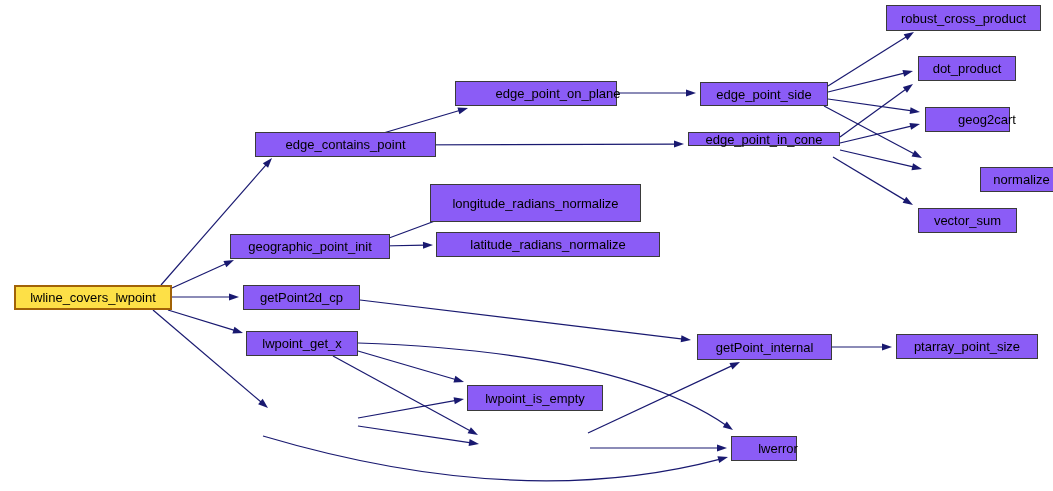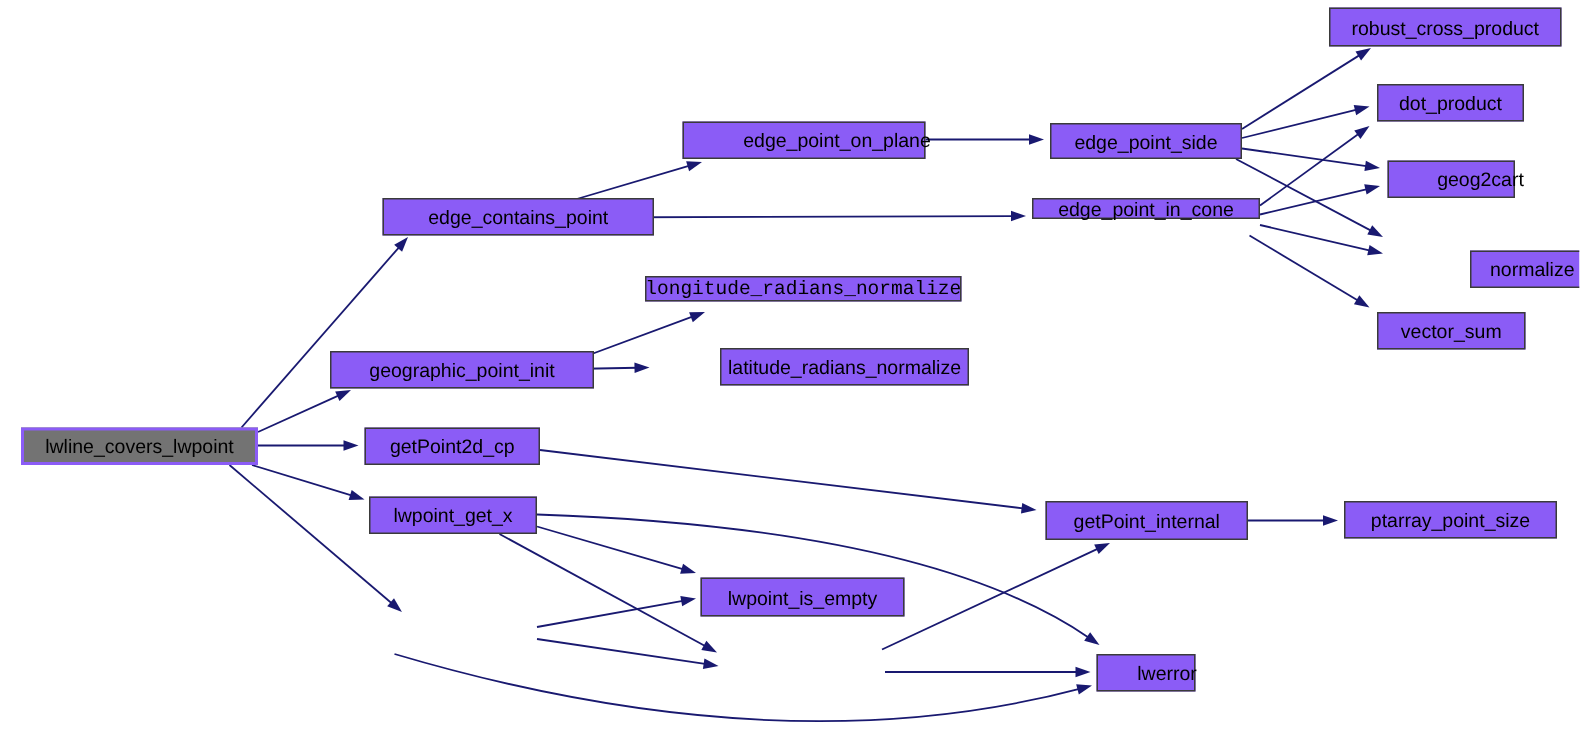--- a/index.html
+++ b/index.html
@@ -2,21 +2,21 @@
 <html><head>
 <meta charset="utf-8">
 <style>
   html,body{margin:0;padding:0;background:#ffffff;}
   .canvas{position:relative;width:1053px;height:491px;background:#ffffff;overflow:hidden;
           font-family:"Liberation Sans",sans-serif;}
   #edge-layer{position:absolute;left:0;top:0;width:1053px;height:491px;}
   .node{position:absolute;box-sizing:border-box;background:#8b5cf6;border:1px solid #3a3a3a;
         color:#000000;font-size:13px;line-height:1;display:flex;align-items:center;
         justify-content:center;white-space:nowrap;cursor:pointer;z-index:2;}
-  .node.root{background:#737373;border:2px solid #8b5cf6;cursor:default;}
+  .node.root{background:#fde047;border:2px solid #a16207;cursor:default;}
 </style>
 </head>
 <body>
 
 <div class="canvas">
   <svg id="edge-layer" viewBox="0 0 1053 491">
       <path d="M161,285 L266.7353217994487,164.02355073396413" fill="none" stroke="#191970" stroke-width="1.2"></path>
       <polygon points="272,158 268.05445569542013,167.83273513019634 262.7838488032016,163.22614170471394" fill="#191970"></polygon>
       <path d="M172,288 L226.7090352027306,263.292693779412" fill="none" stroke="#191970" stroke-width="1.2"></path>
       <polygon points="234,260 226.326847531906,267.30566432307035 223.44574047492048,260.92607012545966" fill="#191970"></polygon>
@@ -69,26 +69,26 @@
       <path d="M588,433 L732.7517536012379,365.3856940415271" fill="none" stroke="#191970" stroke-width="1.2"></path>
       <polygon points="740,362 732.4209331447154,369.4032253513672 729.4584508583793,363.0610097524504" fill="#191970"></polygon>
       <path d="M590,448 L719,448" fill="none" stroke="#191970" stroke-width="1.2"></path>
       <polygon points="727,448 717,451.5 717,444.5" fill="#191970"></polygon>
       <path d="M832,347 L884,347" fill="none" stroke="#191970" stroke-width="1.2"></path>
       <polygon points="892,347 882,350.5 882,343.5" fill="#191970"></polygon>
     </svg>
 
   <div class="node root" style="left: 14px; top: 285px; width: 158px; height: 25px;">lwline_covers_lwpoint</div>
   <div class="node" style="left: 223px; top: 132px; width: 181px; height: 25px; margin-left: 32px;">edge_contains_point</div>
-  <div class="node" style="left: 220px; top: 234px; width: 176px; height: 25px;">geographic_point_init</div>
+  <div class="node" style="left: 230px; top: 234px; width: 160px; height: 25px;">geographic_point_init</div>
   <div class="node" style="left: 243px; top: 285px; width: 117px; height: 25px;">getPoint2d_cp</div>
   <div class="node" style="left: 246px; top: 331px; width: 112px; height: 25px;">lwpoint_get_x</div>
   <div class="node" style="left: 455px; top: 81px; width: 162px; height: 25px; padding-left: 44px;">edge_point_on_plane</div>
-  <div class="node" style="left: 430px; top: 184px; width: 211px; height: 17px; font-family: Liberation Mono, monospace;">longitude_radians_normalize</div>
-  <div class="node" style="left: 436px; top: 232px; width: 166px; height: 25px; margin-left: 44px;">latitude_radians_normalize</div>
+  <div class="node" style="left: 430px; top: 184px; width: 211px; height: 38px;">longitude_radians_normalize</div>
+  <div class="node" style="left: 436px; top: 232px; width: 224px; height: 25px;">latitude_radians_normalize</div>
   <div class="node" style="left: 467px; top: 385px; width: 136px; height: 26px;">lwpoint_is_empty</div>
   <div class="node" style="left: 700px; top: 82px; width: 128px; height: 24px;">edge_point_side</div>
   <div class="node" style="left: 688px; top: 132px; width: 152px; height: 14px;">edge_point_in_cone</div>
   <div class="node" style="left: 697px; top: 334px; width: 135px; height: 26px;">getPoint_internal</div>
   <div class="node" style="left: 731px; top: 436px; width: 66px; height: 25px; padding-left: 28px;">lwerror</div>
   <div class="node" style="left: 886px; top: 5px; width: 155px; height: 26px;">robust_cross_product</div>
   <div class="node" style="left: 918px; top: 56px; width: 98px; height: 25px;">dot_product</div>
   <div class="node" style="left: 925px; top: 107px; width: 85px; height: 25px; padding-left: 39px;">geog2cart</div>
   <div class="node" style="left: 980px; top: 157px; width: 83px; height: 25px; margin-top: 10px;">normalize</div>
   <div class="node" style="left: 918px; top: 208px; width: 99px; height: 25px;">vector_sum</div>

